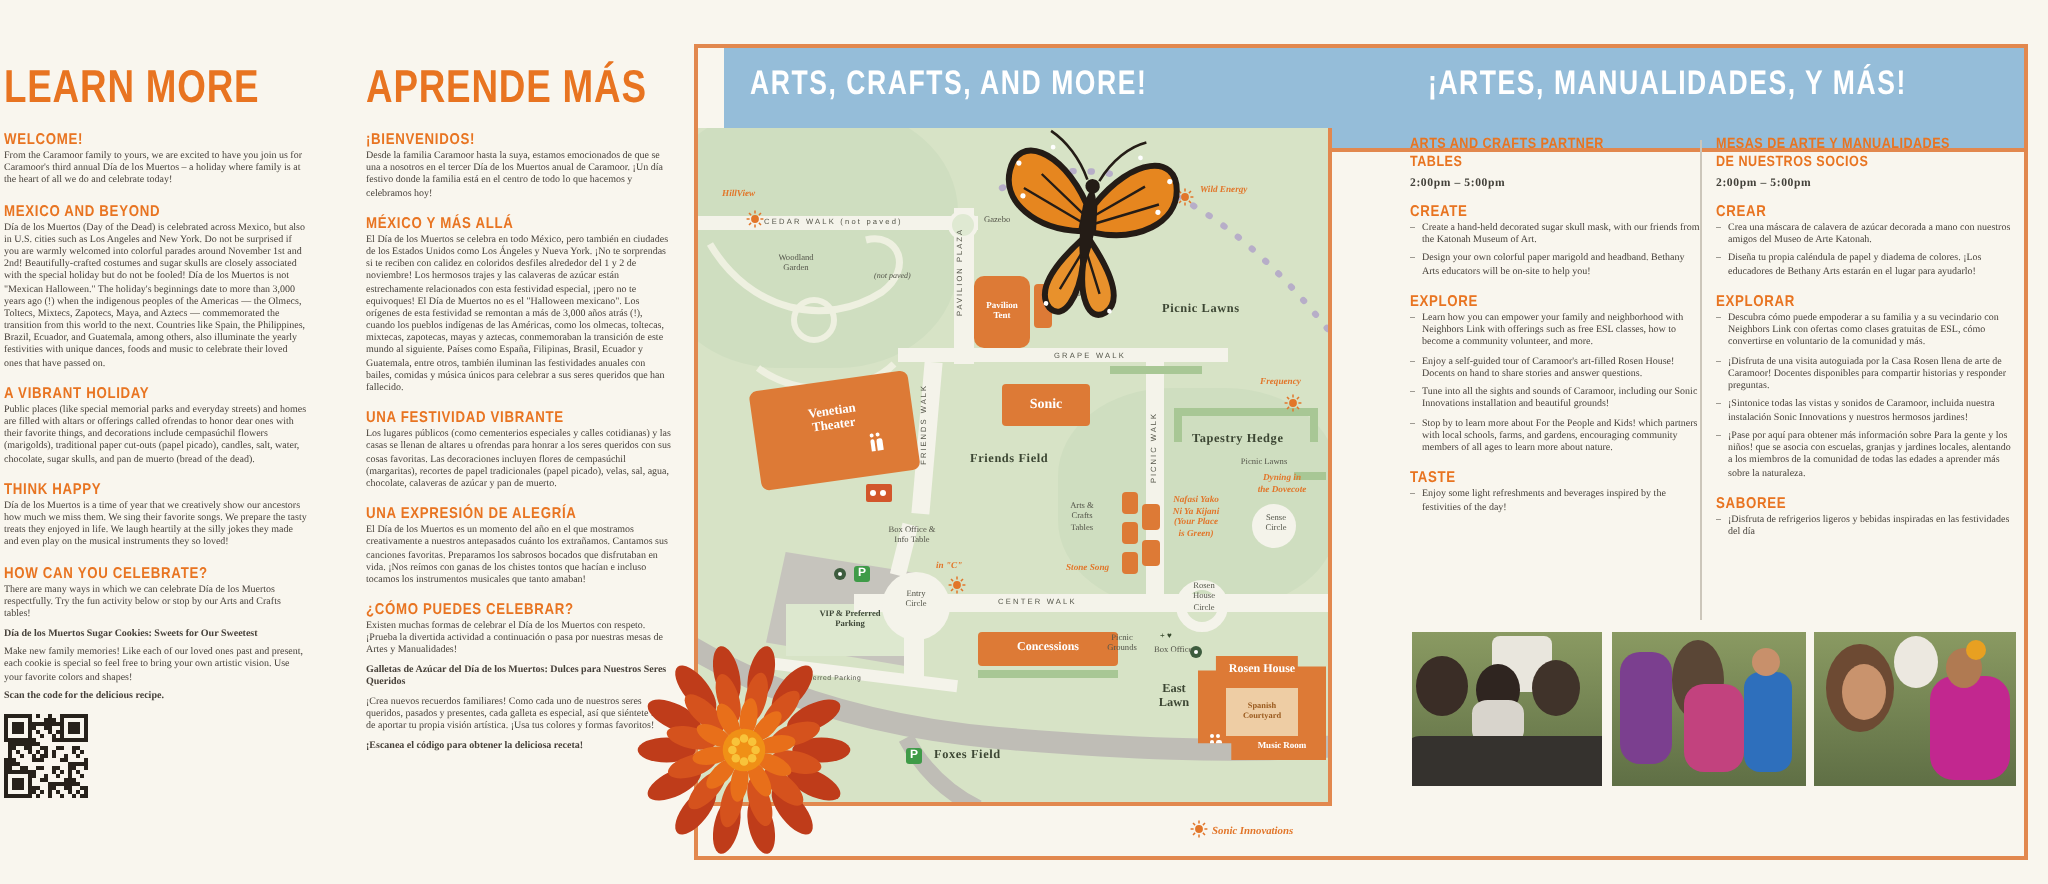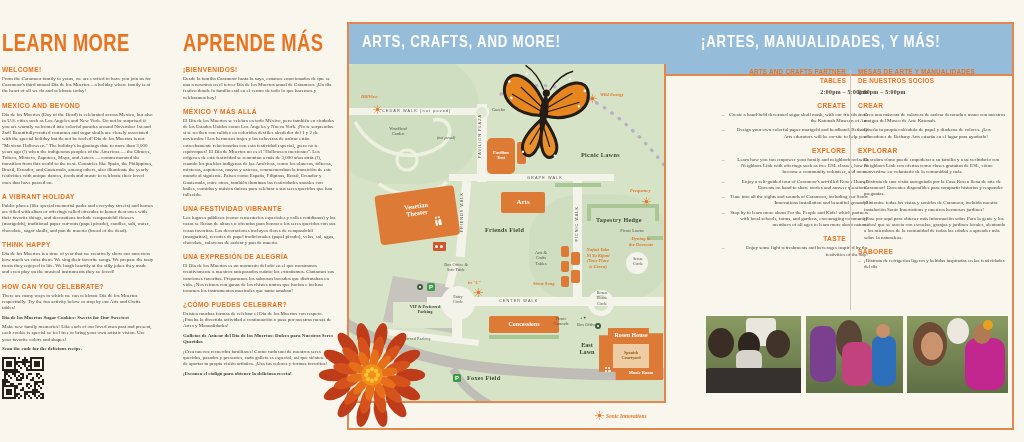--- a/index.html
+++ b/index.html
@@ -15,21 +15,21 @@
           transform:scaleX(.8);transform-origin:0 50%;white-space:nowrap;letter-spacing:.5px;}
   .sh{margin:6px 0 2px 0;font-size:7.8px;font-weight:bold;color:#e87421;letter-spacing:.4px;
       transform:scaleX(.85);transform-origin:0 50%;white-space:nowrap;}
   .bp{margin:0 0 3.5px 0;font:5px/1.24 "Liberation Serif",serif;color:#47413a;}
   .bold{font-weight:bold;}
   #qr{margin-top:4px;width:42px;height:42px;}
 
   
   #frame{position:absolute;left:347px;top:22px;width:667px;height:408px;
          border:2px solid #e2884e;background:#f9f6ee;}
-  #band{position:absolute;left:0;top:0;right:0;height:52px;background:#95bdd9;
+  #band{position:absolute;left:13px;top:0;right:0;height:52px;background:#95bdd9;
         border-bottom:2px solid #e2884e;text-decoration:underline;}
   .bandtitle{position:absolute;top:8px;font-size:17px;font-weight:bold;color:#fff;
              transform:scaleX(.78);transform-origin:0 0;white-space:nowrap;letter-spacing:1px;}
   #band-en{left:13px;} #band-es{left:352px;}
 
   
   #map{position:absolute;left:0;top:40px;width:319px;height:352px;}
   #mapgreen{position:absolute;left:0;top:0;width:317px;height:339px;background:#d7e3c6;
             border-right:2px solid #e2884e;border-bottom:2px solid #e2884e;overflow:hidden;}
   .patch{position:absolute;background:#cfdec0;border-radius:40%;}
@@ -77,21 +77,21 @@
   .tiny{font-size:3.4px;color:#55564a;letter-spacing:.3px;}
   .sonic{font:italic bold 4.6px/1.2 "Liberation Serif",serif;color:#e2762a;}
   .sonicC{font:italic bold 4.6px/1.2 "Liberation Serif",serif;color:#e2762a;text-align:center;}
   .sun{position:absolute;width:9px;height:9px;}
   #legend{position:absolute;left:246px;top:340px;}
   #legend .ml{position:static;font-size:5.4px;}
   #legend .sun{position:static;vertical-align:-2px;margin-right:2px;}
 
   
   .rcol{position:absolute;top:44px;}
-  #encol{left:373px;width:146px;text-align:right;}
+  #encol{left:356px;width:146px;}
   #escol{left:509px;width:150px;}
   .rtitle{margin:0;font-size:7.4px;font-weight:bold;color:#e87421;letter-spacing:.3px;
           transform:scaleX(.85);transform-origin:0 0;line-height:1.2;}
   .rtime{font:bold 5.8px "Liberation Serif",serif;color:#43413a;letter-spacing:.3px;margin:3px 0 1px;}
   .blist{margin:0 0 2px 0;padding:0 0 0 6px;list-style:none;}
   .bli{position:relative;margin:0 0 3px 0;font:5px/1.25 "Liberation Serif",serif;color:#47413a;}
   .bli::before{content:"–";position:absolute;left:-6px;top:0;}
   #divider{position:absolute;left:501px;top:46px;width:1px;height:240px;background:#ccc6ba;}
 
   
@@ -437,21 +437,21 @@
         <div id="kiosk" data-name="ticket-kiosk">
             <i style="left:2px;"></i>
             <i style="left:7px;"></i>
           </div>
         <div class="bld" id="pavtent" data-name="pavilion-tent-building">
           <span class="bldtxt" style="top:12px;font-size:4.5px;" data-name="pavilion-tent-label">Pavilion
 Tent</span>
         </div>
         <div class="bld" id="italpav" data-name="italian-pavilion-building"></div>
         <div class="bld" id="stage" data-name="stage-building">
-          <span class="bldtxt" style="top:6px;font-size:7px;" data-name="stage-label">Arts</span>
+          <span class="bldtxt" style="top:6px;font-size:7px;" data-name="stage-label">Sonic</span>
         </div>
         <div class="bld" id="concess" data-name="concessions-building">
           <span class="bldtxt" style="top:5px;font-size:6px;" data-name="concessions-label">Concessions</span>
         </div>
         <div class="bld acsq" style="left:212px;top:182px;width:8px;height:11px;" data-name="arts-crafts-table"></div>
         <div class="bld acsq" style="left:212px;top:197px;width:8px;height:11px;" data-name="arts-crafts-table"></div>
         <div class="bld acsq" style="left:212px;top:212px;width:8px;height:11px;" data-name="arts-crafts-table"></div>
         <div class="bld acsq" style="left:222px;top:188px;width:9px;height:13px;" data-name="arts-crafts-table"></div>
         <div class="bld acsq" style="left:222px;top:206px;width:9px;height:13px;" data-name="arts-crafts-table"></div>
         <div class="bld" id="rosen" data-name="rosen-house-building">

